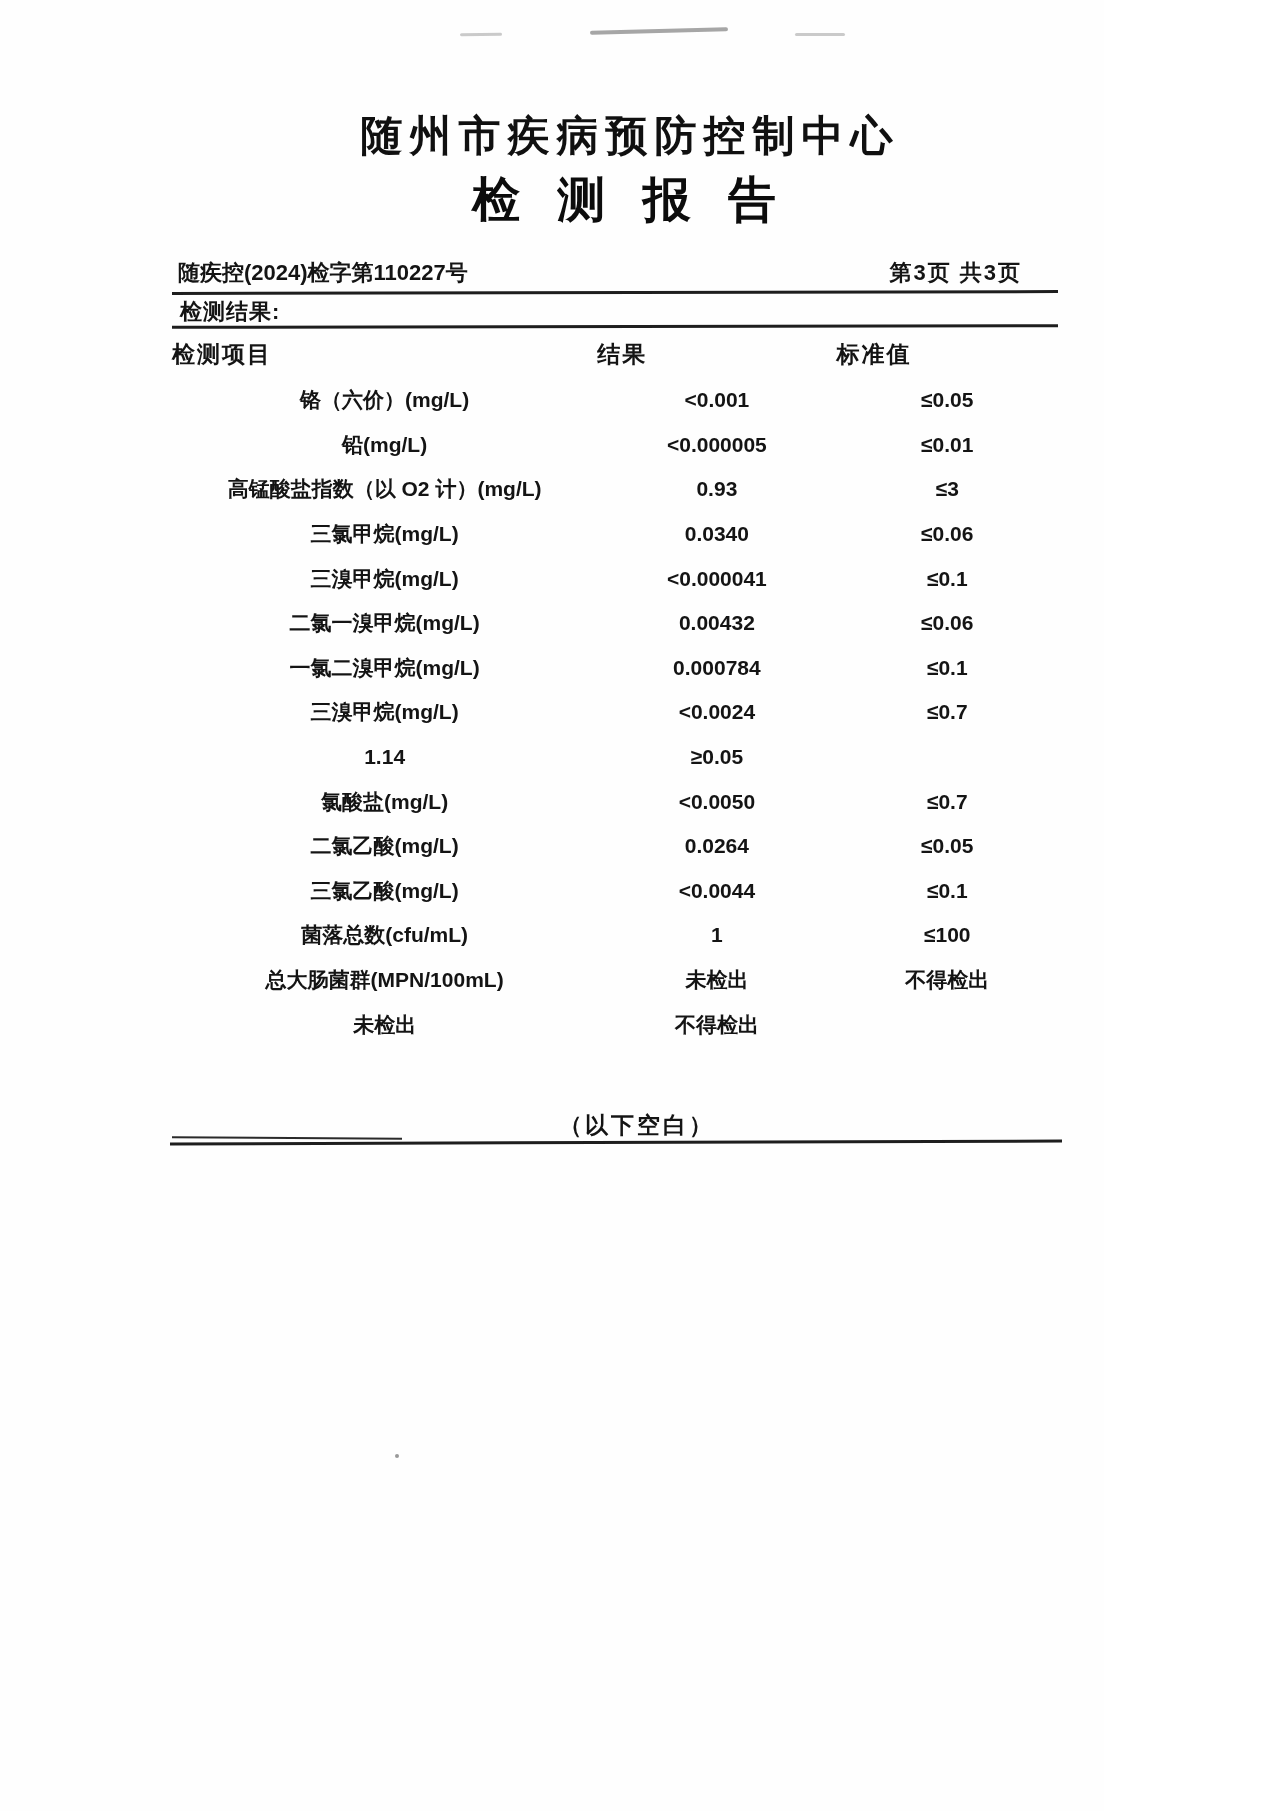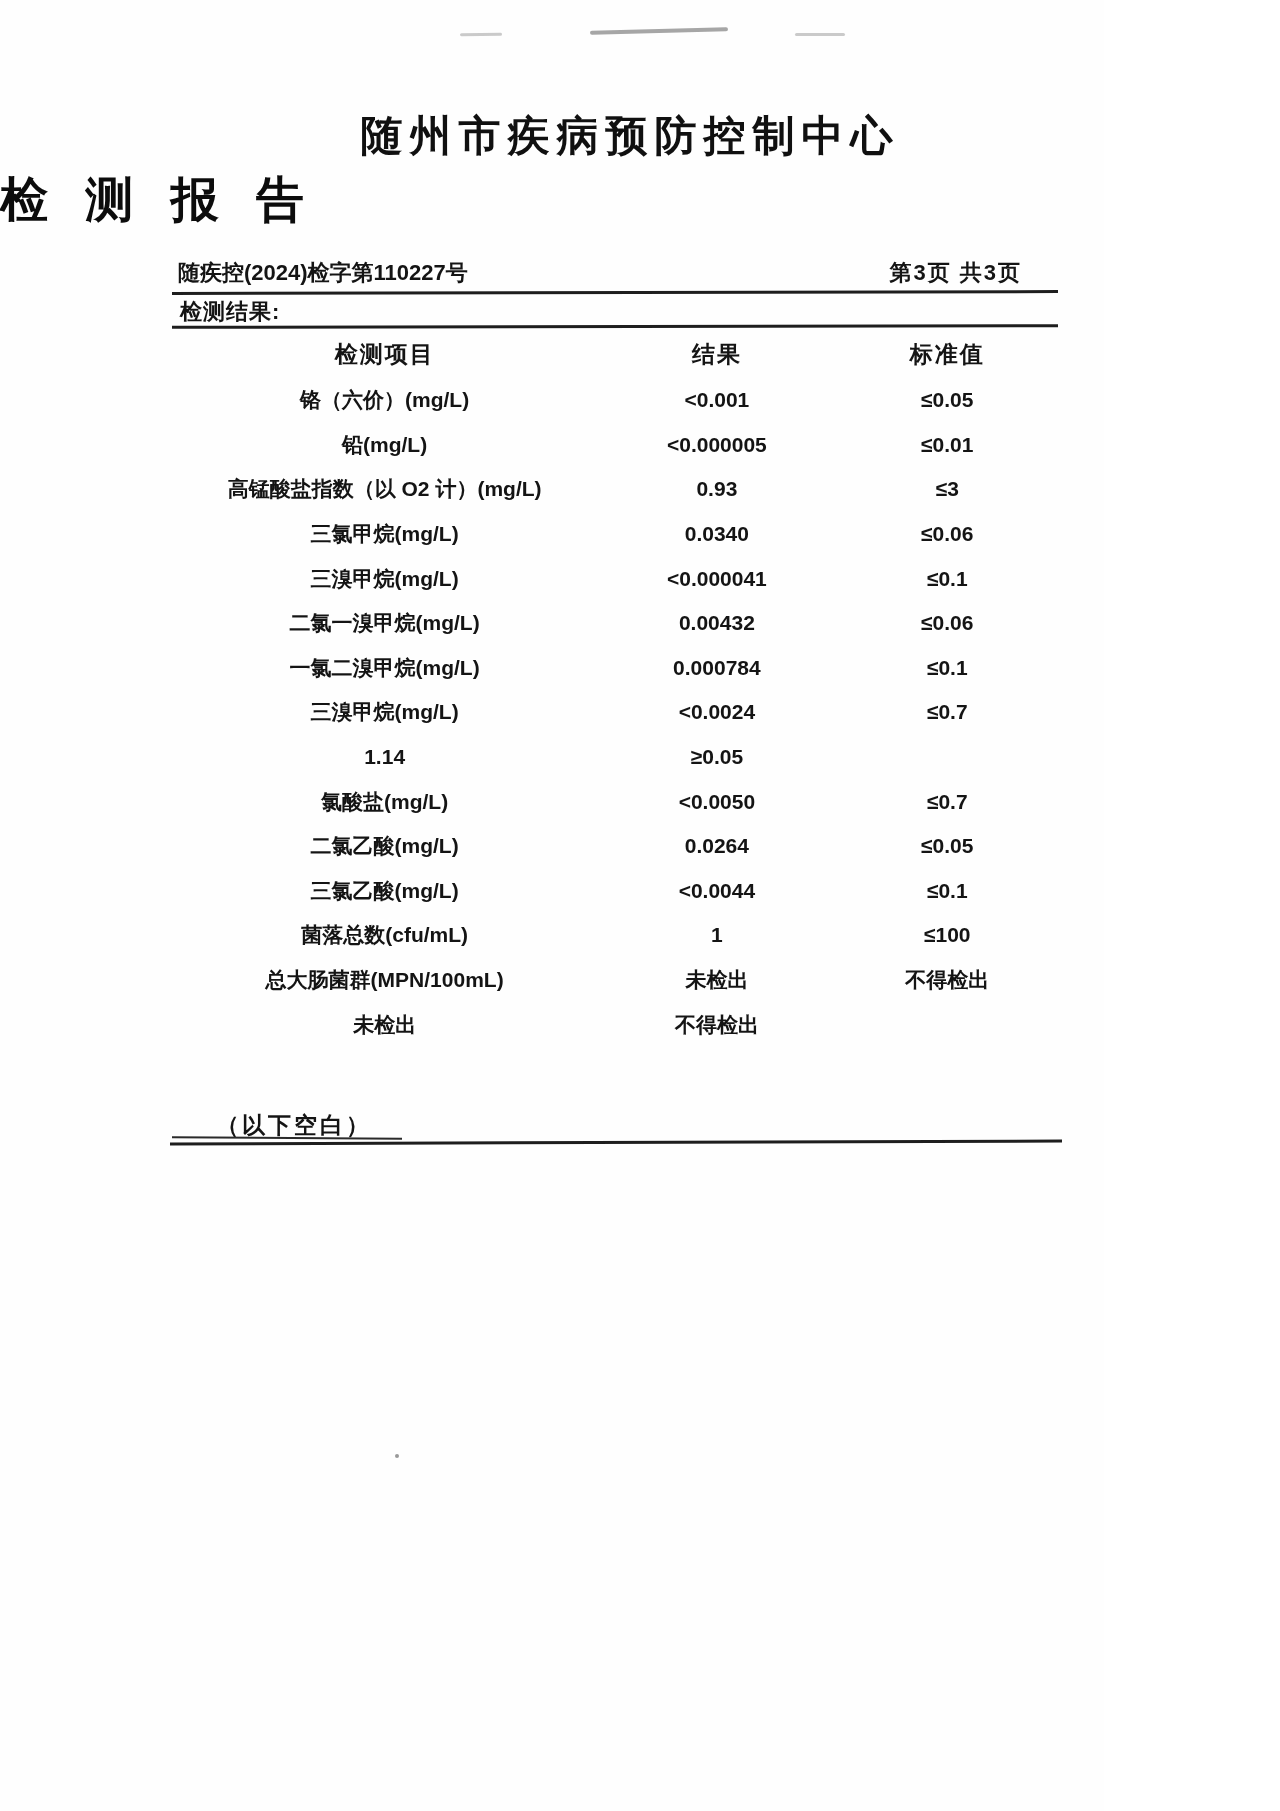--- a/index.html
+++ b/index.html
@@ -22,21 +22,21 @@
 
   .org-title {
     position:absolute; left:0; top:108px; width:1260px;
     text-align:center;
     font-family:"Liberation Serif", serif;
     font-size:42px; font-weight:700; letter-spacing:7px;
     color:#101010;
   }
   .report-title {
     position:absolute; left:0; top:168px; width:1260px;
-    text-align:left;
+    text-align:center;
     font-size:48px; font-weight:800; letter-spacing:12px;
     color:#0c0c0c;
   }
 
   .doc-line {
     position:absolute; left:172px; top:258px; width:886px;
     display:flex; justify-content:space-between; align-items:flex-end;
     font-size:22px; font-weight:700;
   }
   .doc-line .doc-no { padding-left:6px; }
@@ -53,33 +53,33 @@
     position:absolute; left:180px; top:297px;
     font-size:22px; font-weight:700; letter-spacing:1px;
   }
 
   .tbl { position:absolute; left:172px; top:331px; width:886px; }
   .tbl-header {
     display:grid; grid-template-columns:48% 27% 25%;
     height:47px; align-items:center;
     font-size:23px; font-weight:800;
   }
-  .tbl-header span { text-align:center; letter-spacing:2px;font-family:Liberation Mono, monospace; }
+  .tbl-header span { text-align:left; letter-spacing:2px;font-family:Liberation Mono, monospace; }
   .tbl-rows { }
   .tbl-row {
     display:grid; grid-template-columns:48% 27% 25%;
     height:44.6px; align-items:center;
     font-size:21px; font-weight:600;
   }
   .tbl-row span { text-align:center; }
   .tbl-row .c-result, .tbl-row .c-standard { font-weight:600; }
 
   .below-blank {
     position:absolute; left:172px; top:1110px; width:886px;
-    padding-left:44px; box-sizing:border-box;
+    text-align:center; padding-left:44px; box-sizing:border-box;
     font-size:23px; font-weight:600; letter-spacing:3px;
   }
 
   
   .stamp { position:absolute; overflow:hidden; }
   .stamp svg { display:block; }
   .stamp-a { left:1183px; top:995px; width:42px; height:86px; transform:rotate(3deg); }
   .stamp-b { left:1183px; top:1103px; width:40px; height:58px; }
   .stamp-c { left:1183px; top:1160px; width:42px; height:58px; transform:rotate(-2deg); }
   .stamp-d { left:1181px; top:1233px; width:46px; height:26px; }

